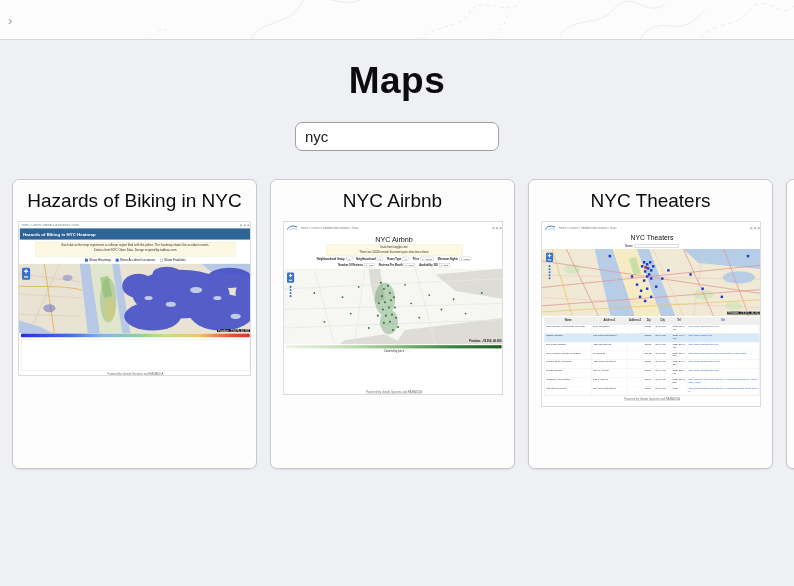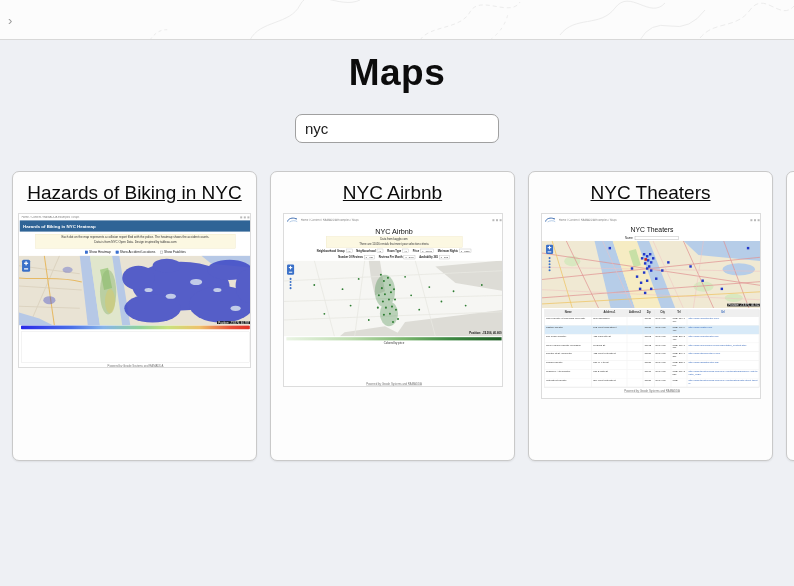--- a/index.html
+++ b/index.html
@@ -9,32 +9,32 @@
   
   .topbar { position:relative; height:40px; background:#fcfcfc;
     border-bottom:1px solid #d8d8d8; overflow:hidden; }
   .topo-pattern { position:absolute; inset:0; }
   .crumbs { position:absolute; left:8px; top:0; height:40px;
     display:flex; align-items:center; gap:4px; font-size:14px; color:#3d3d3d; }
   .crumb-arrow { color:#9a9a9a; font-size:13px; }
 
   
   .page-title { text-align:center; font-size:37px; font-weight:bold;
-    color:#0c0c0c; padding-top:12px; letter-spacing:0.5px; }
+    color:#0c0c0c; padding-top:20px; letter-spacing:0.5px; }
   .search-wrap { text-align:center; margin-top:20px; }
   .search-input { width:204px; height:29px; border:1px solid #a0a0a0;
     border-radius:7px; font-size:15px; padding:0 9px; color:#1a1a1a;
     background:#fff; outline:none; font-family:"Liberation Sans",sans-serif; }
 
   .cards { display:flex; gap:13px; padding-left:12px; margin-top:28px; }
   .card { flex:0 0 245px; width:245px; height:290px; background:#fdfdfd;
     border:1px solid #c9c9c9; border-radius:7px;
     box-shadow:0 1px 2px rgba(0,0,0,0.07); overflow:hidden; }
   .card-title { text-align:center; font-size:19px; color:#0a0a0a;
-    margin-top:10px; white-space:nowrap;text-decoration:underline; }
+    margin-top:10px; white-space:nowrap; }
 
   .thumb { margin:9px auto 0; border:1px solid #dcdcdc; background:#fff;
     overflow:hidden; position:relative; }
   .thumb.t1 { width:233px; height:155px; }
   .thumb.t2 { width:220px; height:174px; }
   .thumb.t3 { width:220px; height:186px; }
   .ti { transform:scale(0.4); transform-origin:0 0; background:#fff; }
   .ti.i1 { width:582px; height:387px; }
   .ti.i2 { width:550px; height:435px; }
   .ti.i3 { width:550px; height:465px; }

